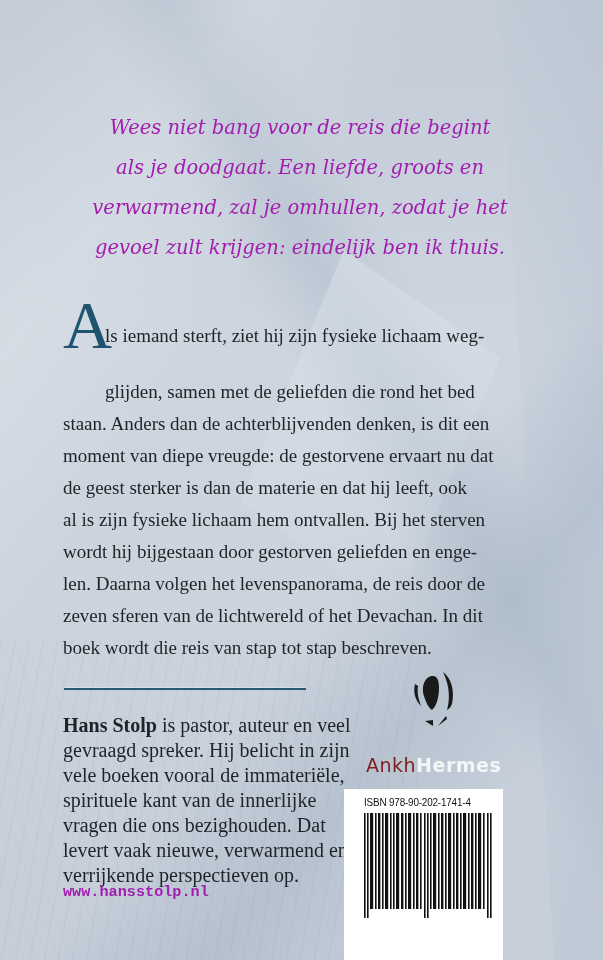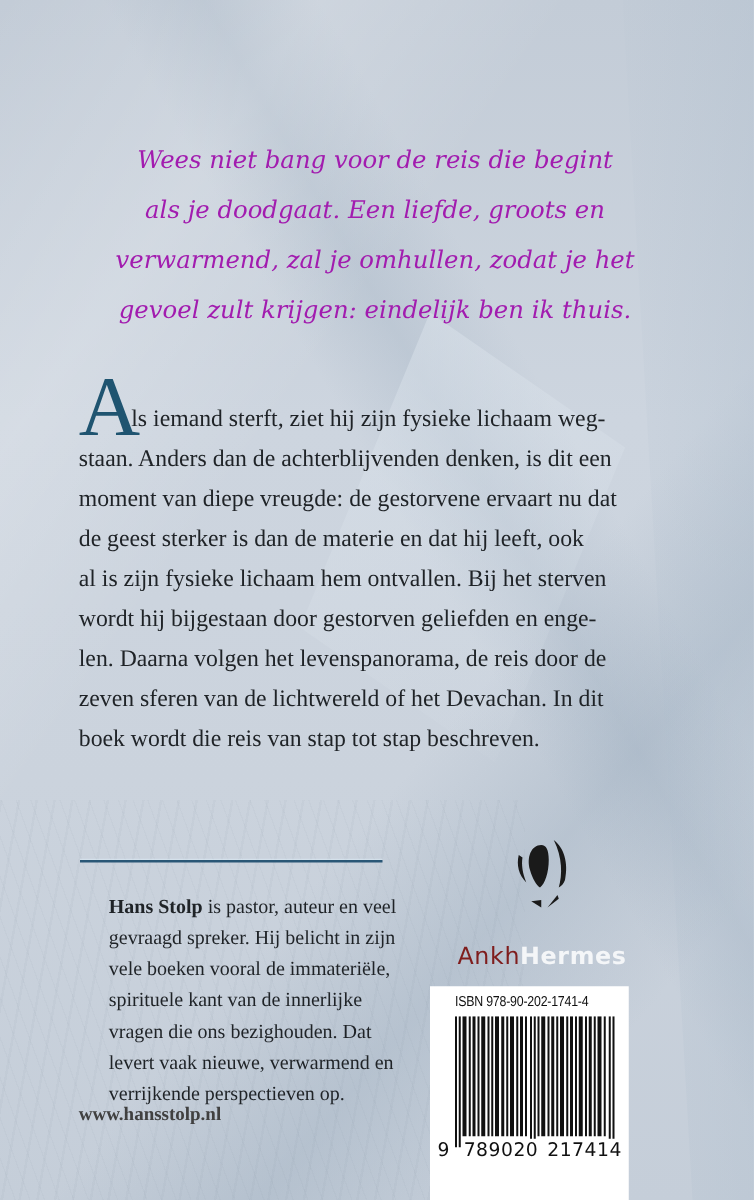--- a/index.html
+++ b/index.html
@@ -63,32 +63,31 @@
 
     .divider {
       position: absolute; left: 64px; top: 688px; width: 242px; height: 2px;
       background: #2a5776;
       box-shadow: 0 -1px 0 rgba(220,235,245,0.6);
     }
 
     .bio {
       position: absolute; left: 63px; top: 713px; width: 260px;
       font-family: "Liberation Serif", "DejaVu Serif", serif;
-      font-size: 16px;
+      font-size: 20px;
       line-height: 25px;
       color: #1f2327;
-      margin-left: 24px;
     }
     .bio .line { display: block; white-space: nowrap; }
     .bio b { font-weight: bold; }
 
     .website {
       position: absolute; left: 63px; top: 883px;
-      font-family: Liberation Serif, serif;
-      font-weight: bold; font-size: 15.2px; color: #404040;
+      font-family: Liberation Mono, monospace;
+      font-weight: bold; font-size: 15.2px; color: #a21caf;
     }
 
     .logo {
       position: absolute; left: 405px; top: 670px; width: 60px; height: 60px;
     }
     .publisher {
       position: absolute; left: 366px; top: 754px;
       font-family: "DejaVu Sans", "Liberation Sans", sans-serif;
       font-size: 19px; letter-spacing: 0.5px;
     }
@@ -127,20 +126,21 @@
 <div class="quote">
   <span>Wees niet bang voor de reis die begint</span>
   <span>als je doodgaat. Een liefde, groots en</span>
   <span>verwarmend, zal je omhullen, zodat je het</span>
   <span>gevoel zult krijgen: eindelijk ben ik thuis.</span>
 </div>
 
 <div class="body-text">
   <span class="dropcap">A</span>
   <span class="line indent">ls iemand sterft, ziet hij zijn fysieke lichaam weg-</span>
+  <span class="line indent">glijden, samen met de geliefden die rond het bed</span>
   <span class="line">staan. Anders dan de achterblijvenden denken, is dit een</span>
   <span class="line">moment van diepe vreugde: de gestorvene ervaart nu dat</span>
   <span class="line">de geest sterker is dan de materie en dat hij leeft, ook</span>
   <span class="line">al is zijn fysieke lichaam hem ontvallen. Bij het sterven</span>
   <span class="line">wordt hij bijgestaan door gestorven geliefden en enge-</span>
   <span class="line">len. Daarna volgen het levenspanorama, de reis door de</span>
   <span class="line">zeven sferen van de lichtwereld of het Devachan. In dit</span>
   <span class="line">boek wordt die reis van stap tot stap beschreven.</span>
 </div>
 
@@ -210,16 +210,13 @@
       <rect x="99" y="0" width="3.2" height="96"></rect>
       <rect x="104" y="0" width="1.6" height="96"></rect>
       <rect x="107" y="0" width="2.4" height="96"></rect>
       <rect x="111" y="0" width="1.6" height="96"></rect>
       <rect x="114" y="0" width="3.2" height="96"></rect>
       <rect x="119" y="0" width="1.6" height="96"></rect>
       <rect x="123" y="0" width="1.6" height="105"></rect>
       <rect x="126" y="0" width="1.6" height="105"></rect>
     </g>
   </svg>
-  <div class="ean">
-    <span class="first">9</span><span class="grp">789020</span> <span class="grp">217414</span>
-  </div>
 </div>
 
 </body></html>

